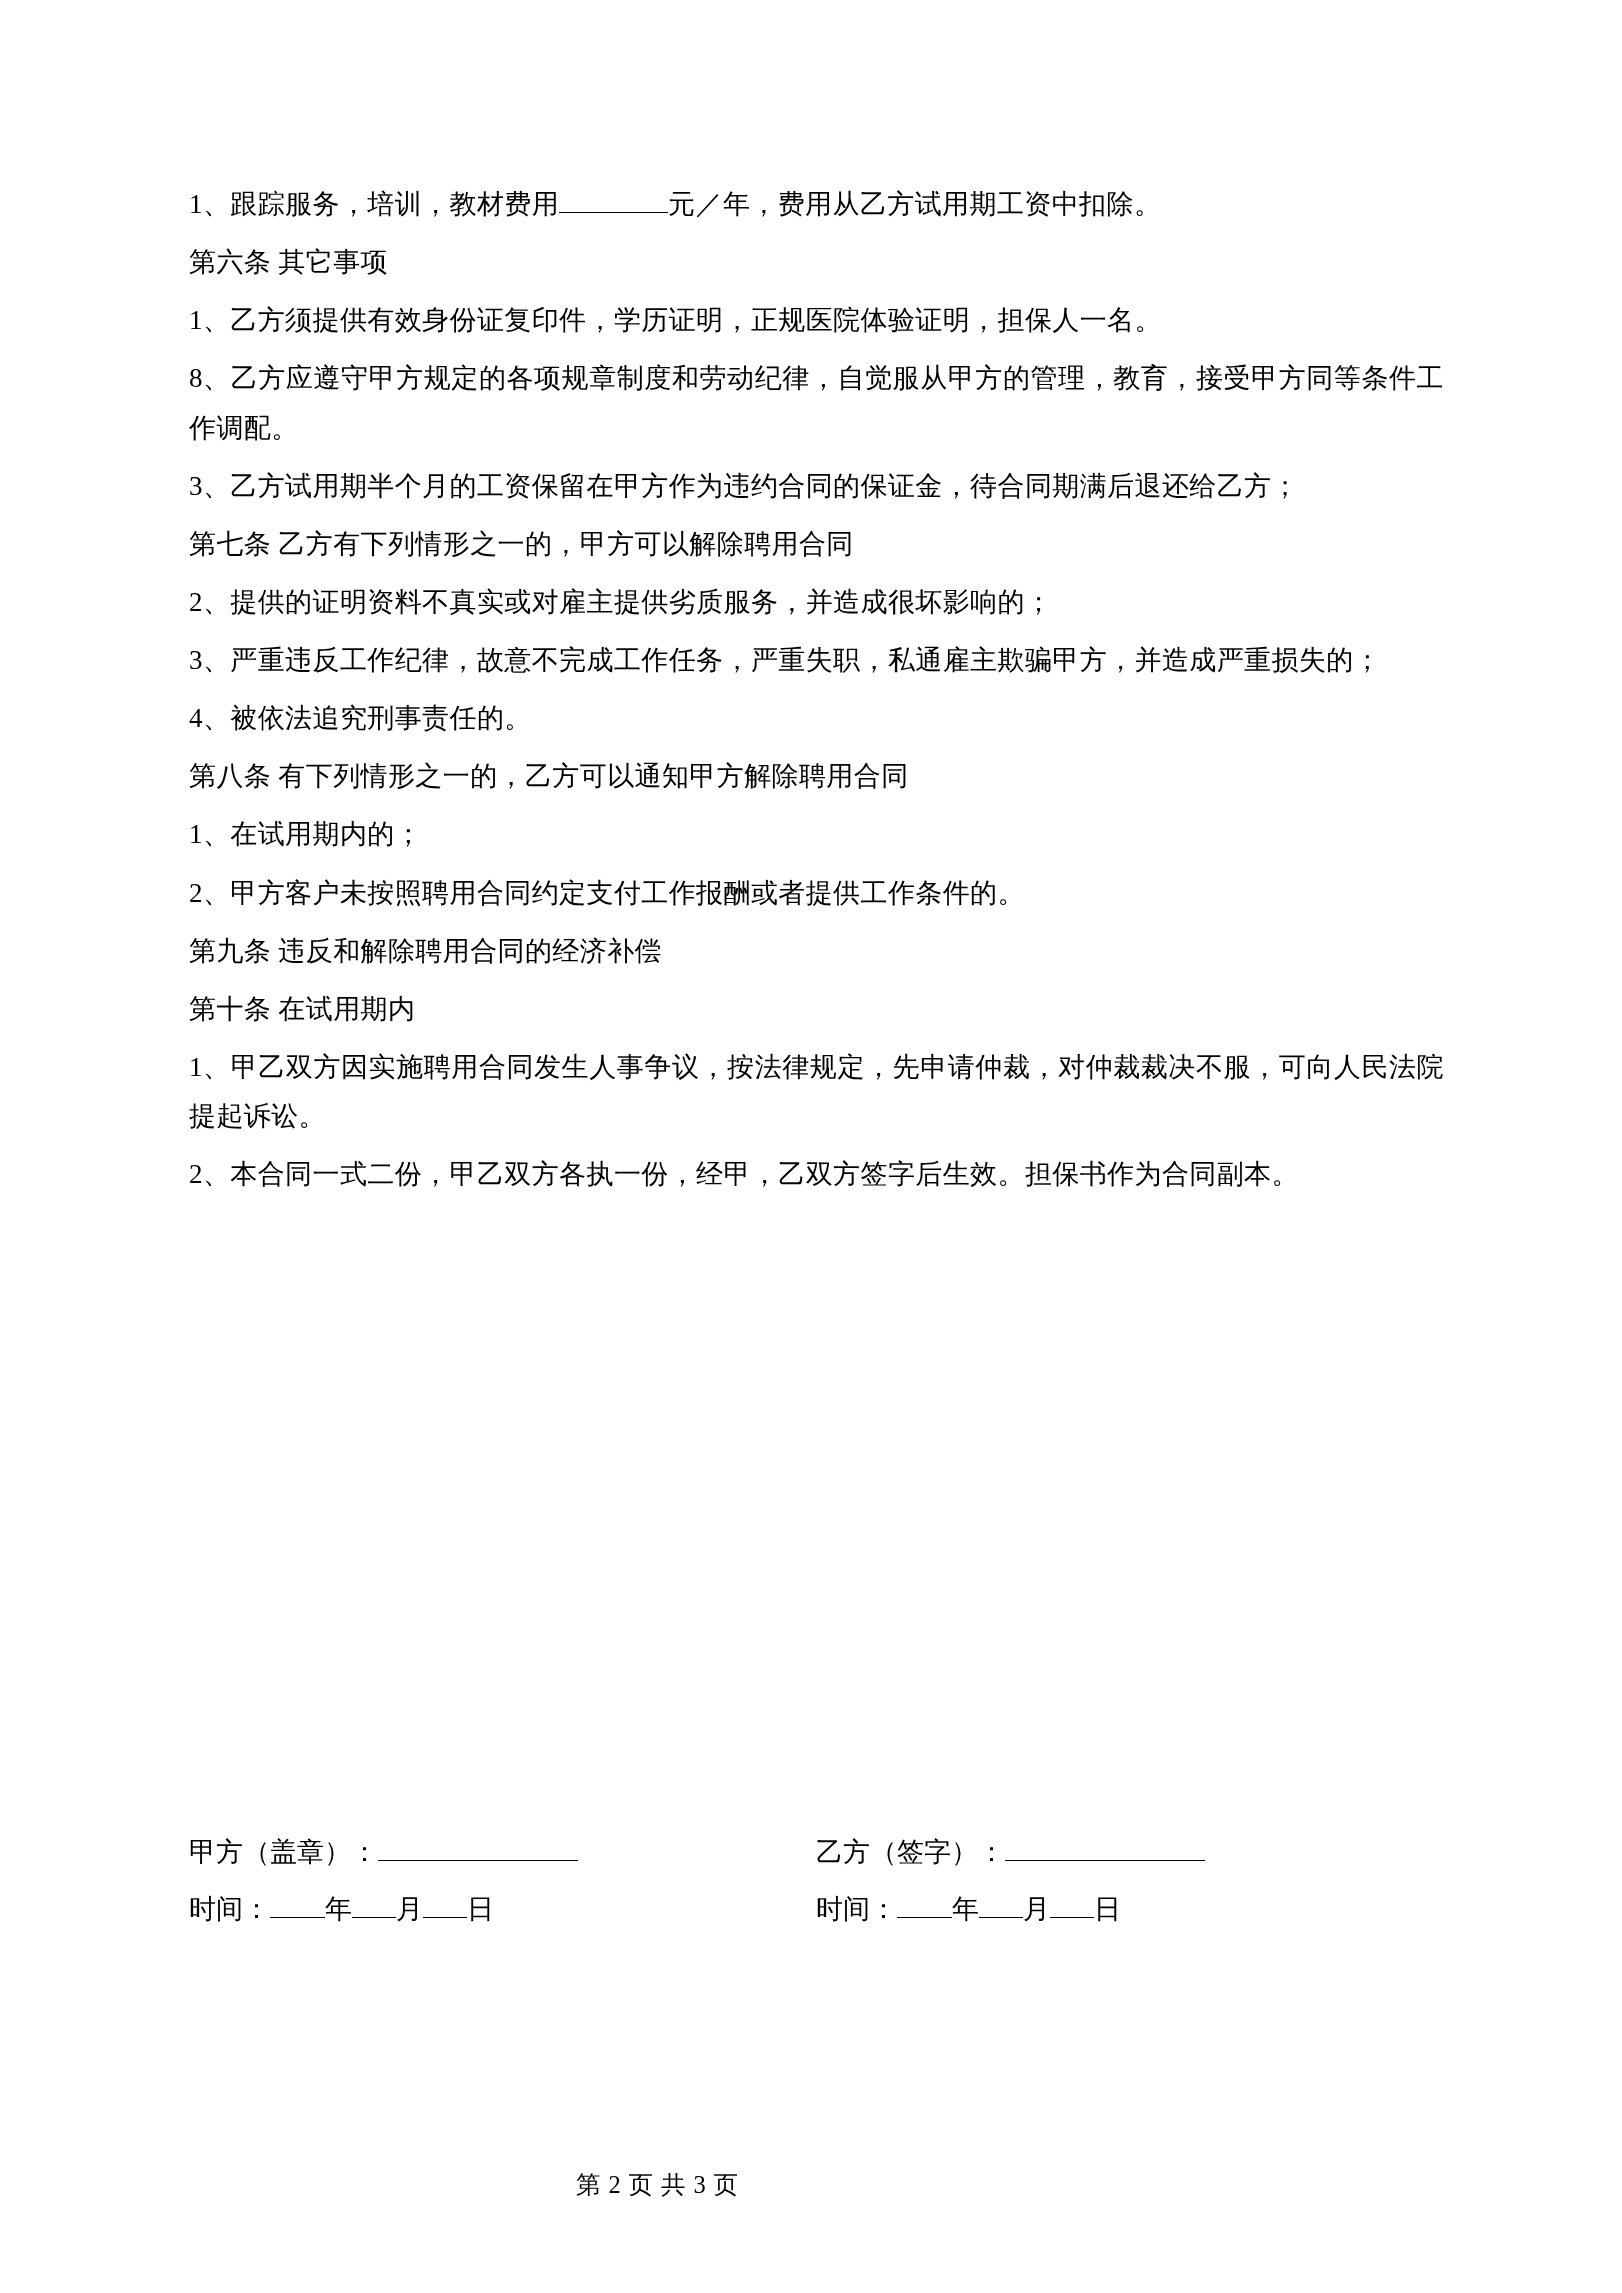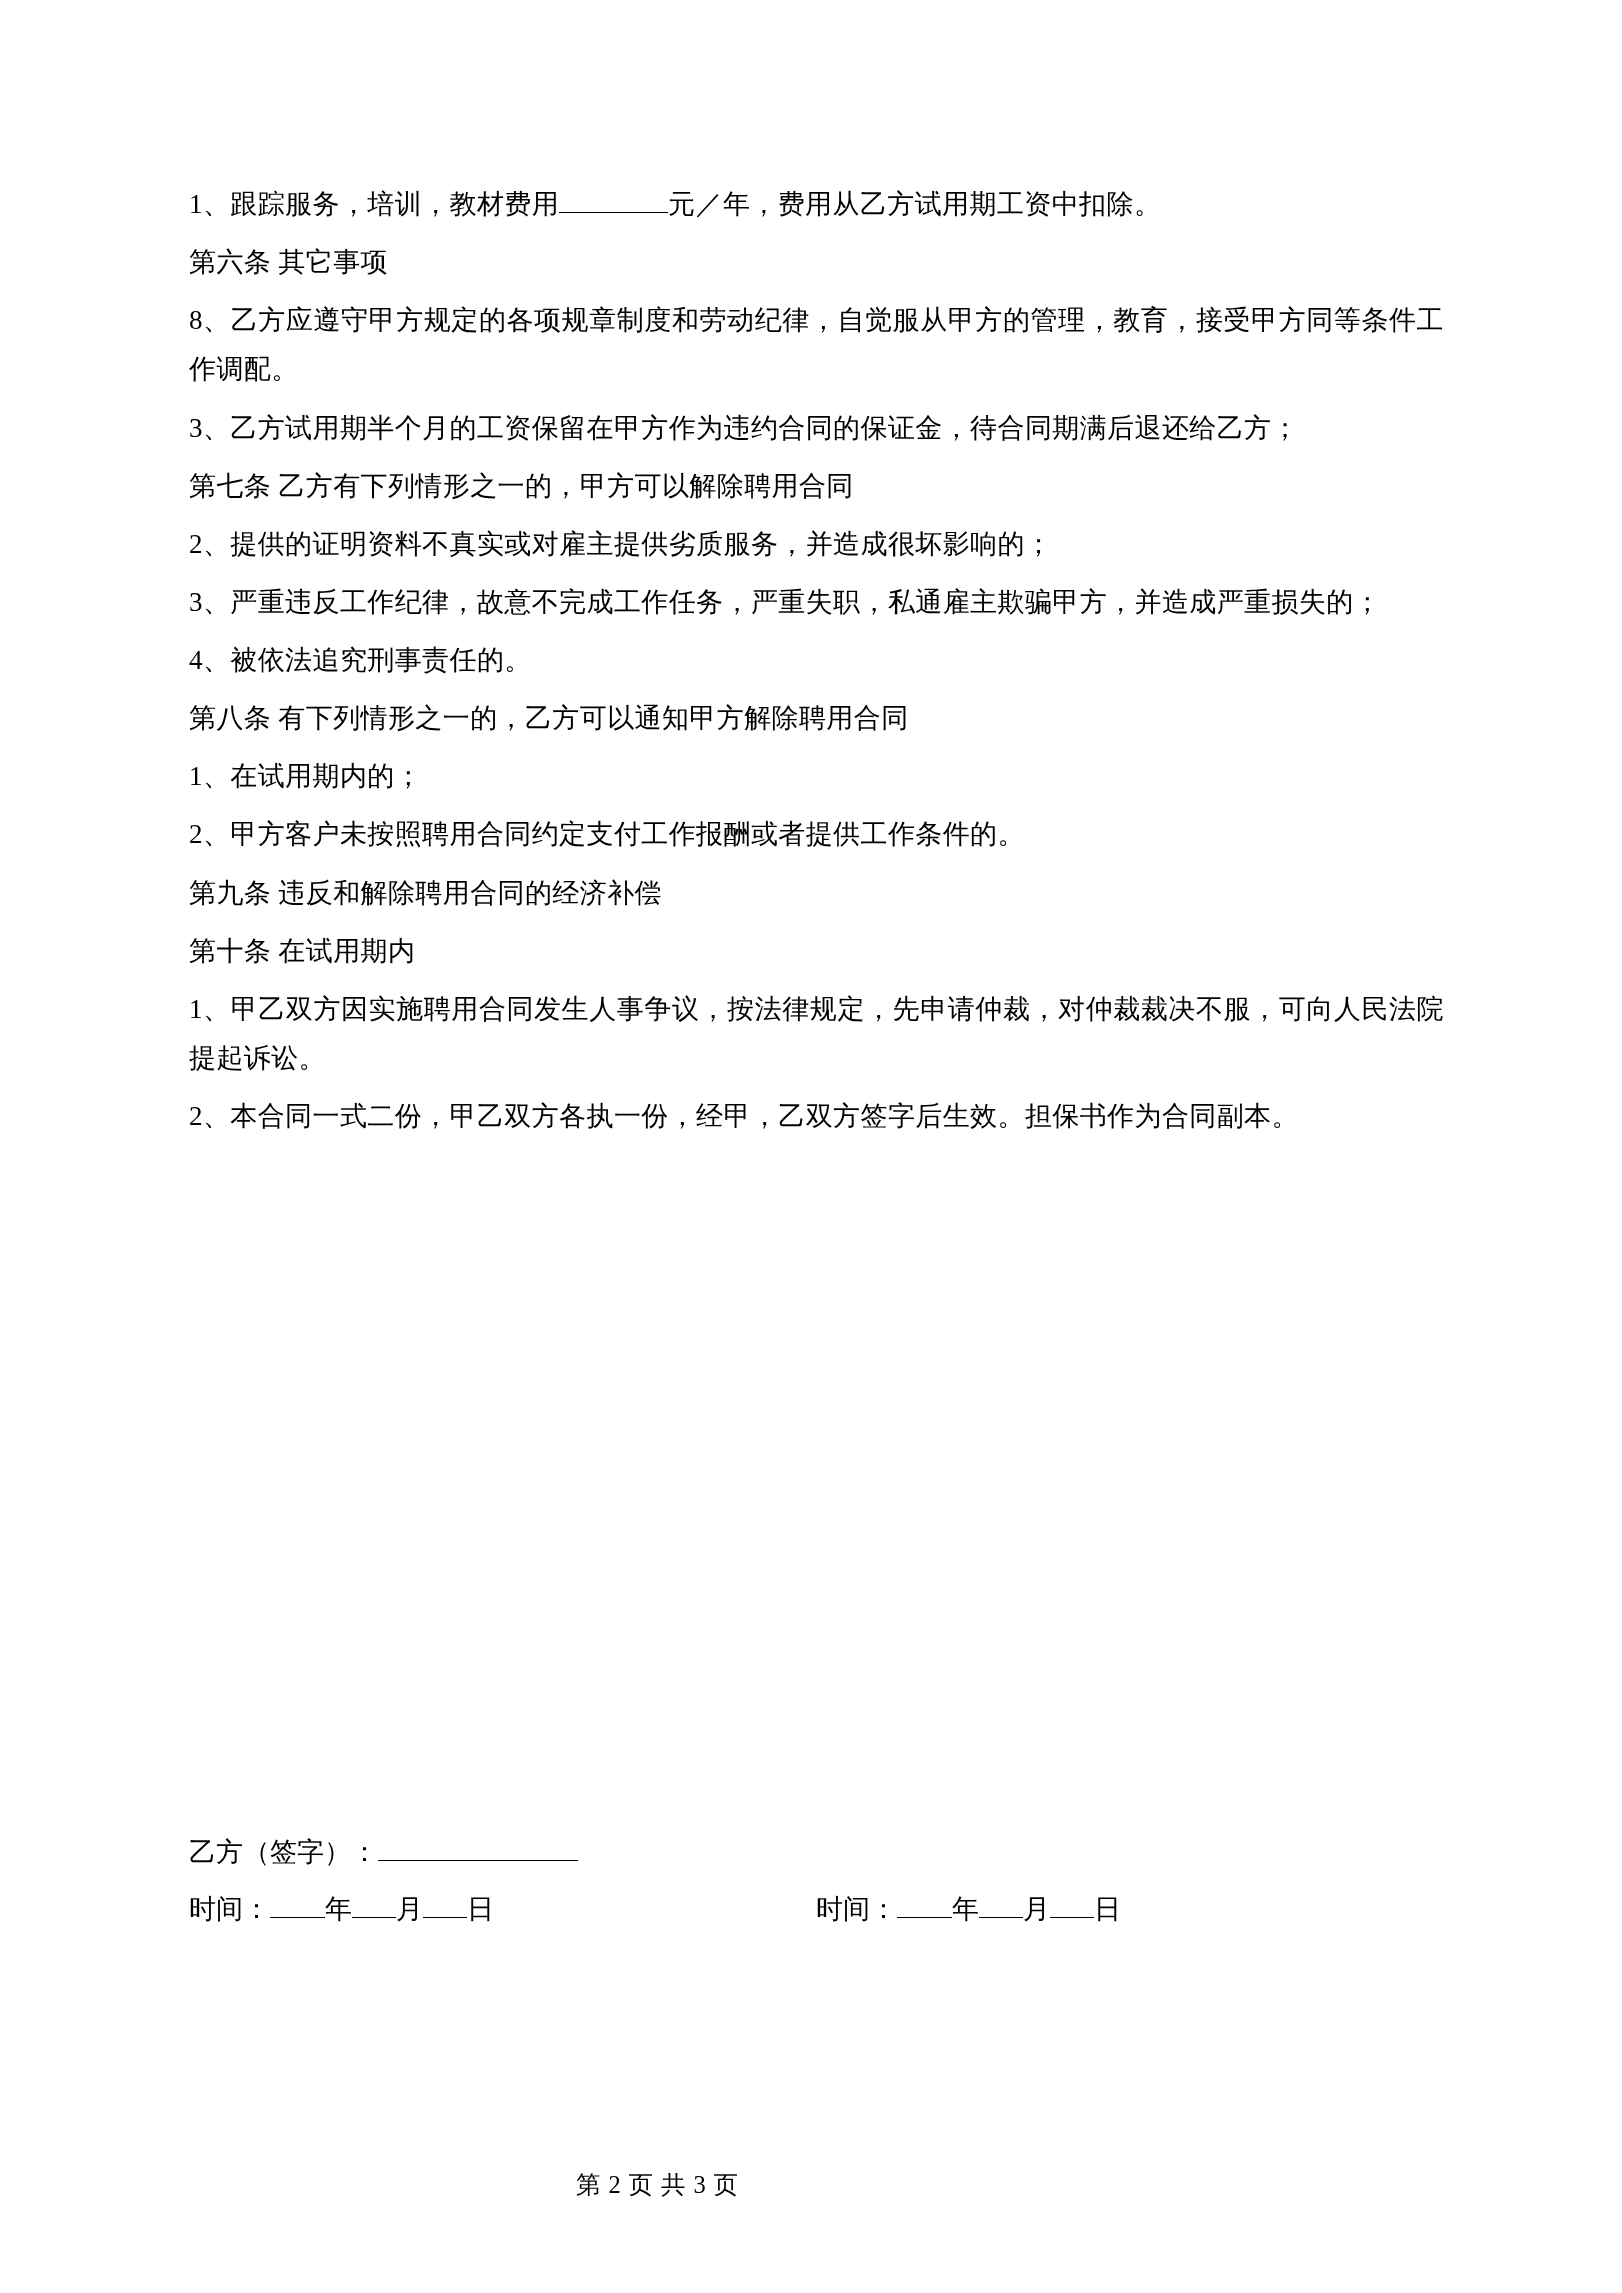--- a/index.html
+++ b/index.html
@@ -77,20 +77,21 @@
 </head>
 <body>
 
 <div class="page">
 
   <div class="content">
 
     <p class="para"><span>1、跟踪服务，培训，教材费用</span><span class="blank-inline b120"></span><span>元／年，费用从乙方试用期工资中扣除。</span></p>
 
     <p class="para">第六条  其它事项</p>
+    <p class="para">1、乙方须提供有效身份证复印件，学历证明，正规医院体验证明，担保人一名。</p>
     <p class="para">8、乙方应遵守甲方规定的各项规章制度和劳动纪律，自觉服从甲方的管理，教育，接受甲方同等条件工作调配。</p>
     <p class="para">3、乙方试用期半个月的工资保留在甲方作为违约合同的保证金，待合同期满后退还给乙方；</p>
 
     <p class="para">第七条  乙方有下列情形之一的，甲方可以解除聘用合同</p>
     <p class="para">2、提供的证明资料不真实或对雇主提供劣质服务，并造成很坏影响的；</p>
     <p class="para">3、严重违反工作纪律，故意不完成工作任务，严重失职，私通雇主欺骗甲方，并造成严重损失的；</p>
     <p class="para">4、被依法追究刑事责任的。</p>
 
     <p class="para">第八条  有下列情形之一的，乙方可以通知甲方解除聘用合同</p>
     <p class="para">1、在试用期内的；</p>
@@ -99,20 +100,21 @@
     <p class="para">第九条  违反和解除聘用合同的经济补偿</p>
 
     <p class="para">第十条  在试用期内</p>
     <p class="para">1、甲乙双方因实施聘用合同发生人事争议，按法律规定，先申请仲裁，对仲裁裁决不服，可向人民法院提起诉讼。</p>
     <p class="para">2、本合同一式二份，甲乙双方各执一份，经甲，乙双方签字后生效。担保书作为合同副本。</p>
 
   </div>
 
   <div class="sig-block">
     <div class="sig-row">
+      <div class="sig-col"><span>甲方（盖章）：</span><span class="blank-inline b220"></span></div>
       <div class="sig-col"><span>乙方（签字）：</span><span class="blank-inline b220"></span></div>
     </div>
     <div class="sig-row">
       <div class="sig-col"><span>时间：</span><span class="blank-inline b60"></span><span>年</span><span class="blank-inline b48"></span><span>月</span><span class="blank-inline b48"></span><span>日</span></div>
       <div class="sig-col"><span>时间：</span><span class="blank-inline b60"></span><span>年</span><span class="blank-inline b48"></span><span>月</span><span class="blank-inline b48"></span><span>日</span></div>
     </div>
   </div>
 
   <div class="footer">第 2 页 共 3 页</div>
 

